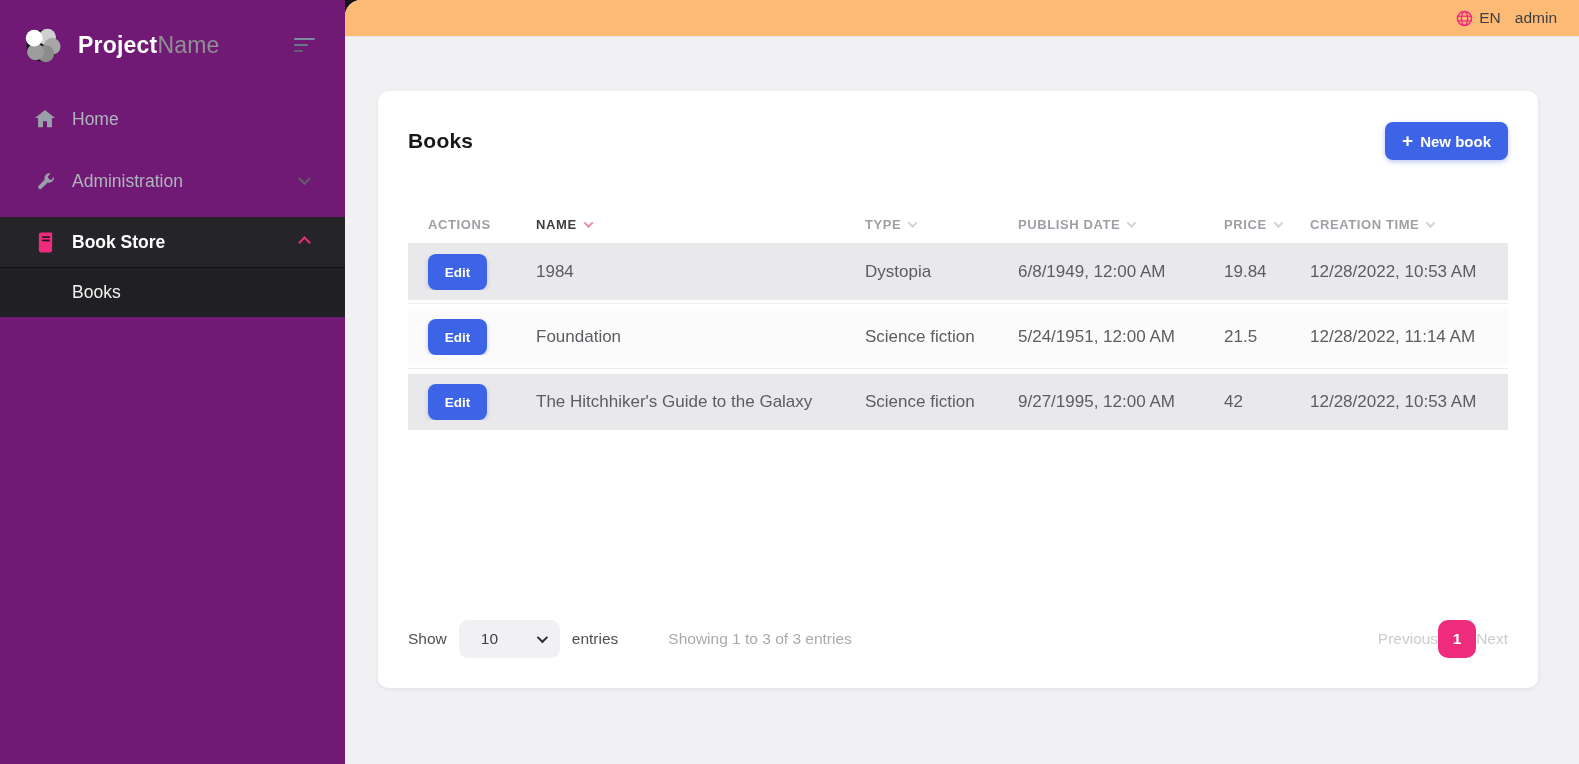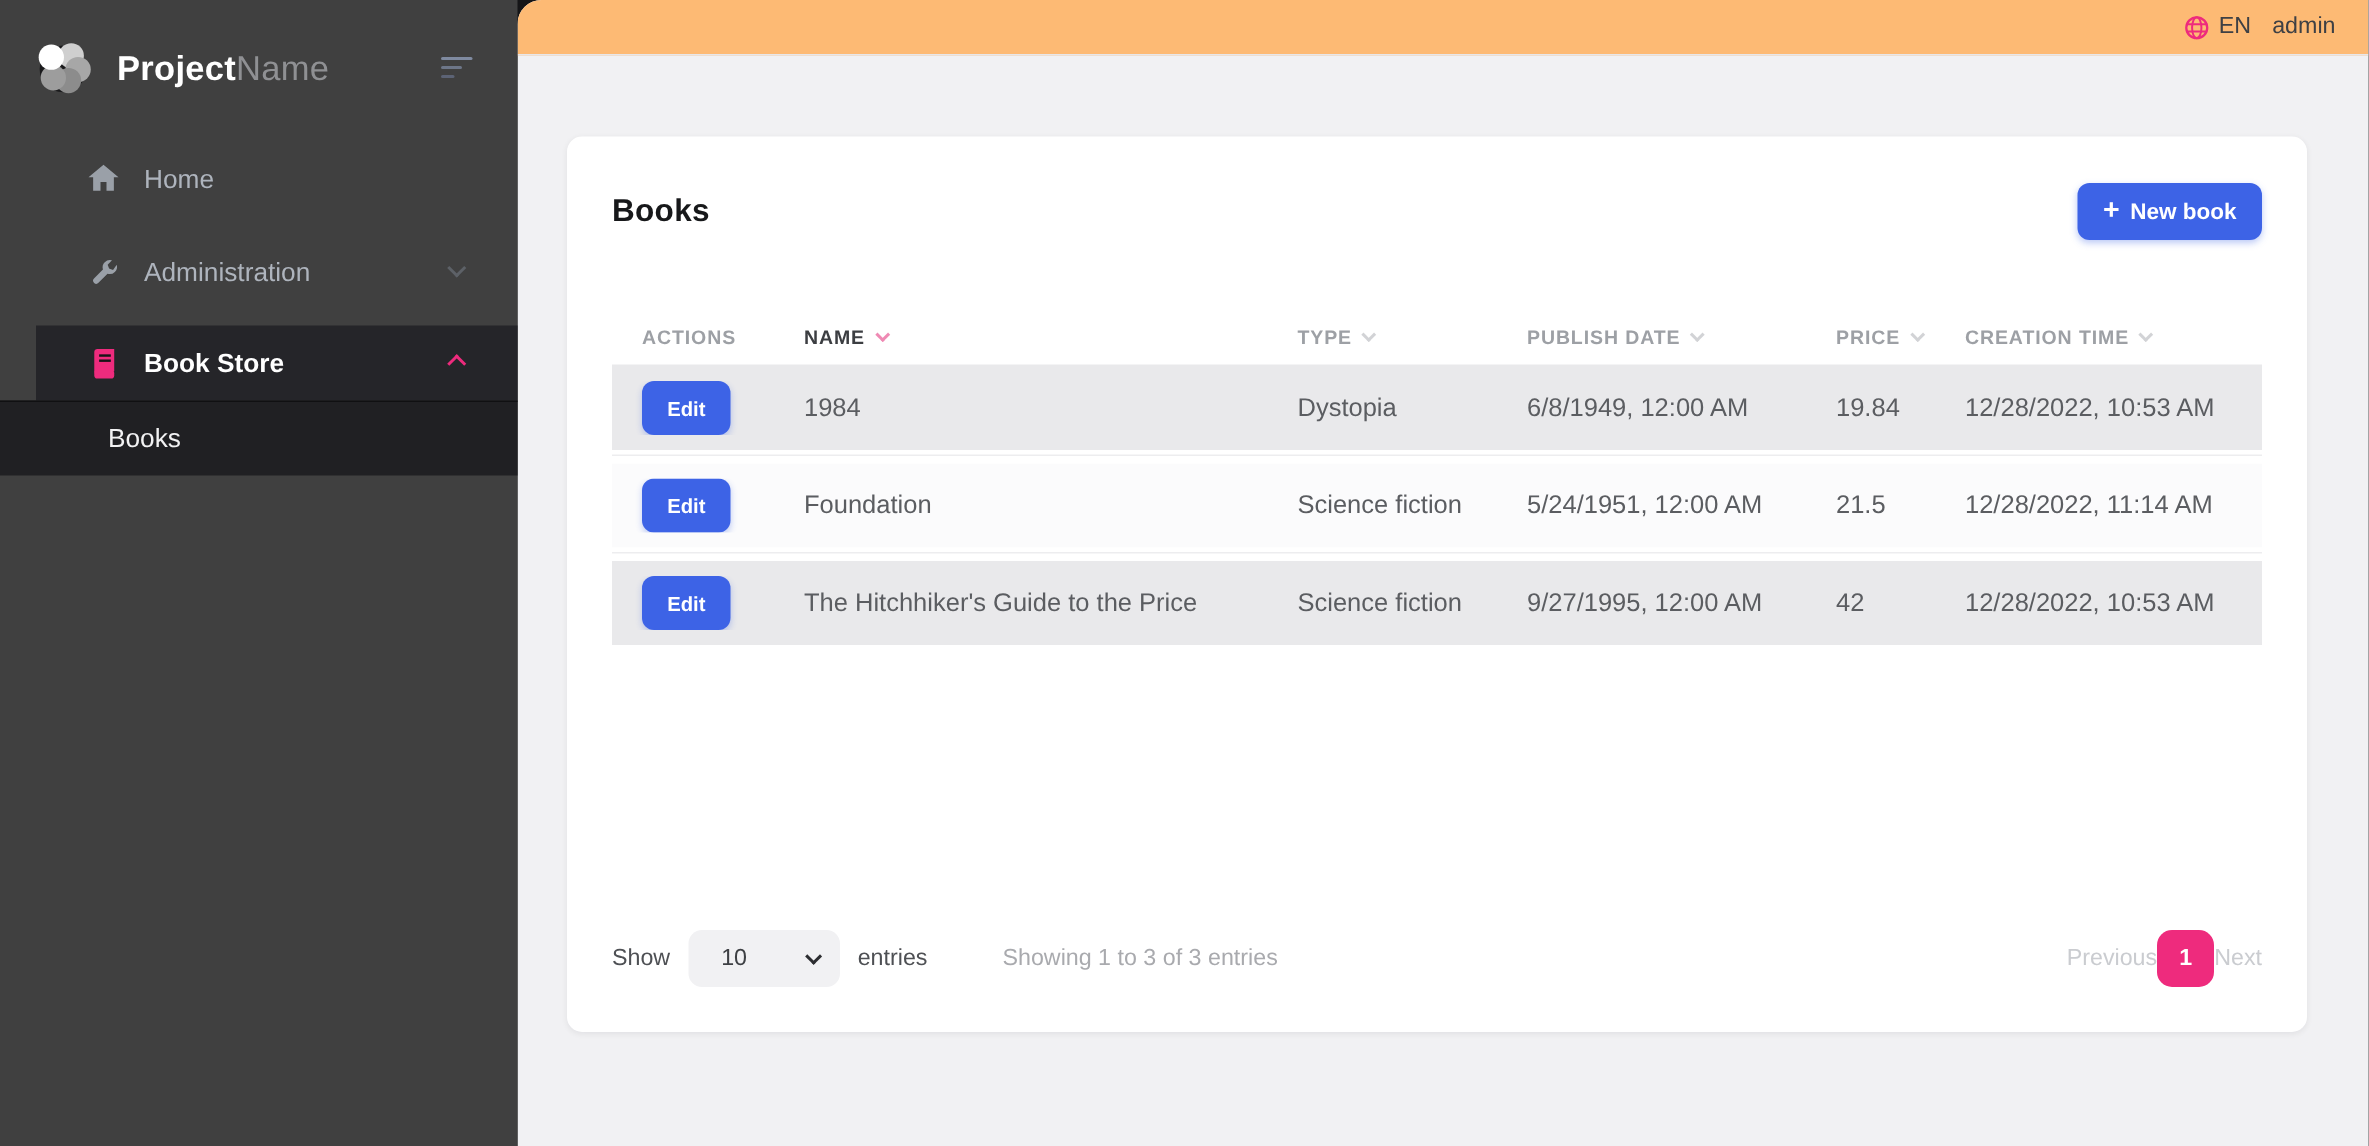--- a/index.html
+++ b/index.html
@@ -1,34 +1,34 @@
 <!DOCTYPE html>
 <html><head>
 <meta charset="utf-8">
 <style>
   * { margin:0; padding:0; box-sizing:border-box; }
   html,body { width:1579px; height:764px; overflow:hidden; }
   body { font-family:"Liberation Sans", sans-serif; background:#151517; }
   .app { display:flex; width:1579px; height:764px; }
 
   
-  .sidebar { width:345px; min-width:345px; background:#404040; color:#aab0b8; position:relative; z-index:2; }
+  .sidebar { width:345px; min-width:345px; background:#701a75; color:#aab0b8; position:relative; z-index:2; }
   .logo-row { height:90px; display:flex; align-items:center; padding:0 28px 0 20px; }
   .logo-mark { width:44px; height:44px; display:inline-flex; }
   .logo-text { margin-left:14px; font-size:23px; letter-spacing:.2px; }
   .logo-text .bold { color:#ffffff; font-weight:700; }
   .logo-text .lite { color:#8f9093; font-weight:400; }
   .menu-toggle { margin-left:auto; display:flex; flex-direction:column; gap:4px; cursor:pointer; padding:6px 2px; }
   .menu-toggle i { display:block; height:2px; border-radius:2px; background:#7f8aa0; }
   .menu-toggle i:nth-child(1){ width:21px; }
   .menu-toggle i:nth-child(2){ width:14px; background:#6d7popup78; background:#6d7688; }
   .menu-toggle i:nth-child(3){ width:9px; background:#5c6375; }
 
   nav { display:flex; flex-direction:column; }
-  .nav-item { display:flex; align-items:center; height:48px; padding:0 36px 0 33px; font-size:17.5px; color:#aeb4bd; cursor:pointer;margin-left:24px; }
+  .nav-item { display:flex; align-items:center; height:48px; padding:0 36px 0 33px; font-size:17.5px; color:#aeb4bd; cursor:pointer; }
   .nav-item .nav-icon { width:24px; display:inline-flex; justify-content:center; margin-right:15px; }
   .nav-item.home { margin-top:5px; }
   .nav-item.admin { margin-top:14px; }
   .nav-item.bookstore { margin-top:12px; height:50px; background:#252529; color:#ffffff; font-weight:700; }
   .nav-sub { height:50px; background:#202023; display:flex; align-items:center; padding-left:72px; font-size:17.5px; color:#f2f2f3; cursor:pointer; border-top:1px solid #101012; }
   .chev { width:9px; height:9px; border-right:2px solid #5d6167; border-bottom:2px solid #5d6167; display:inline-block; margin-left:auto; }
   .chev.down { transform:rotate(45deg) translate(-2px,-2px); }
   .chev.up { transform:rotate(-135deg); border-color:#ee2b7d; }
 
   
@@ -207,21 +207,21 @@
     <div class="cell">Science fiction</div>
     <div class="cell">5/24/1951, 12:00 AM</div>
     <div class="cell">21.5</div>
     <div class="cell">12/28/2022, 11:14 AM</div>
   </div>
               <div class="row-sep"></div>
               <div class="trow odd">
     <div class="cell actions">
       <button class="btn-edit">Edit</button>
     </div>
-    <div class="cell">The Hitchhiker's Guide to the Price</div>
+    <div class="cell">The Hitchhiker's Guide to the Galaxy</div>
     <div class="cell">Science fiction</div>
     <div class="cell">9/27/1995, 12:00 AM</div>
     <div class="cell">42</div>
     <div class="cell">12/28/2022, 10:53 AM</div>
   </div>
             </div>
         </div>
 
         <div class="card-foot">
           <span class="foot-label">Show</span>

